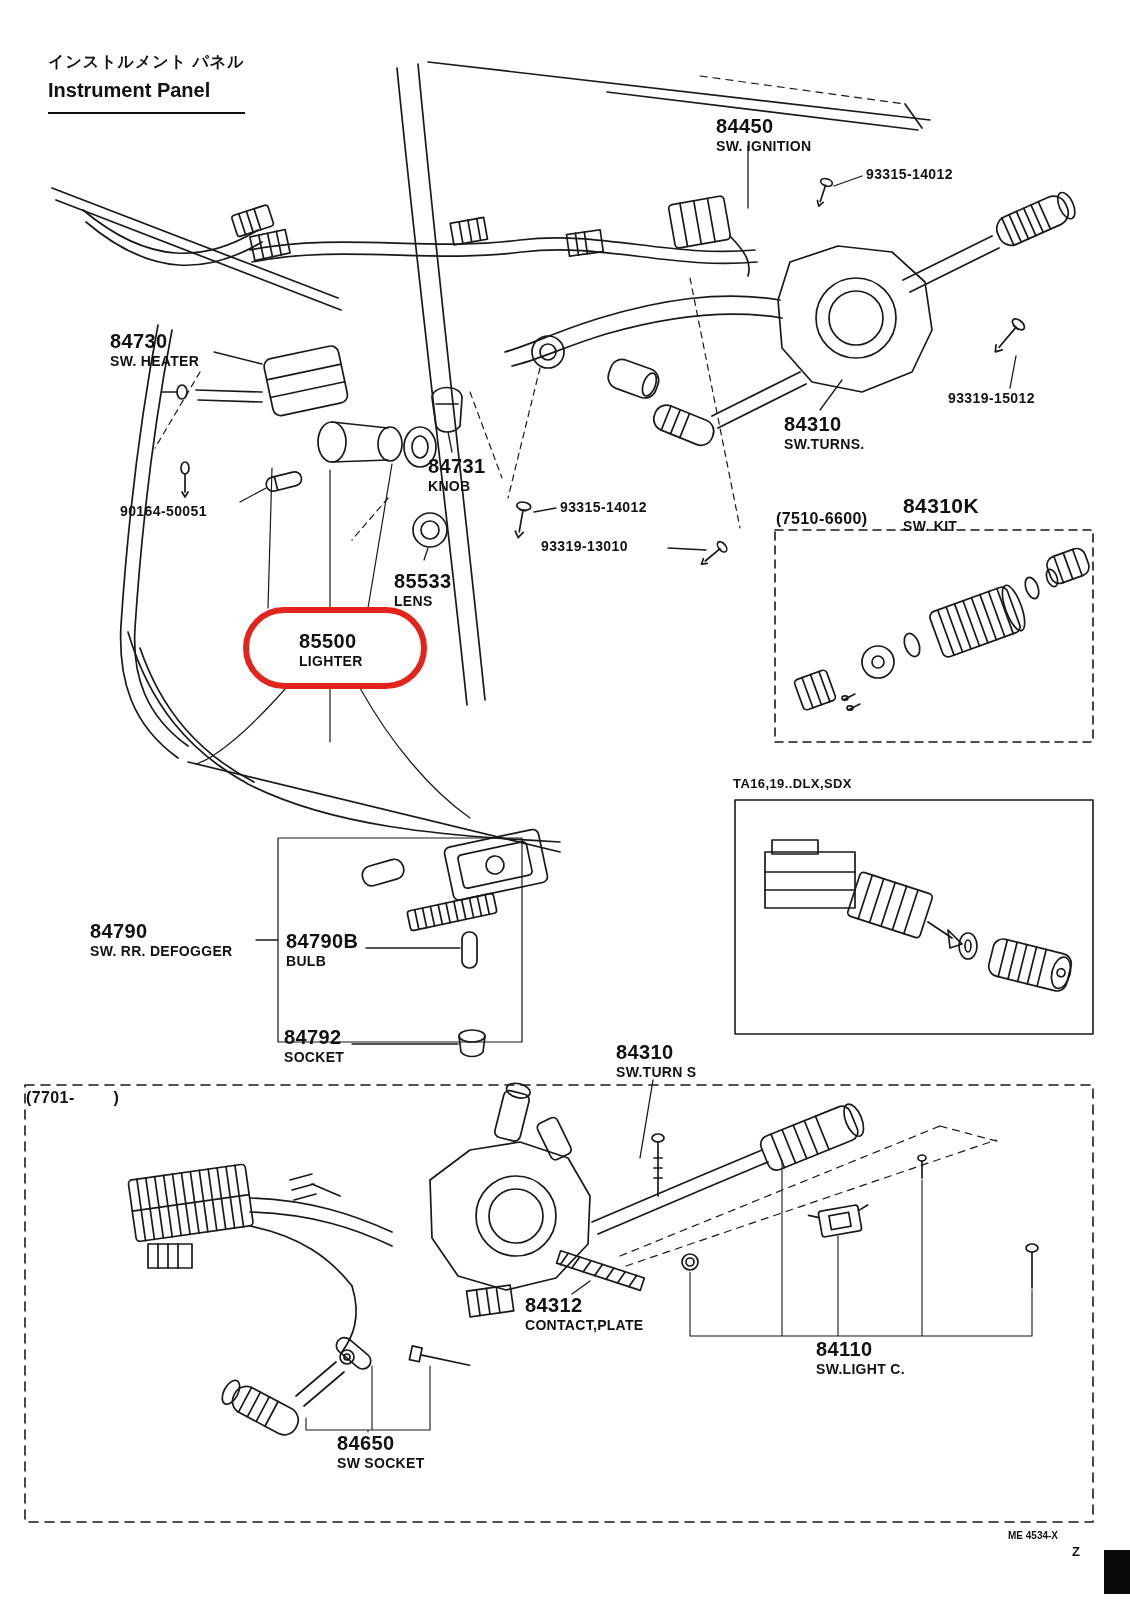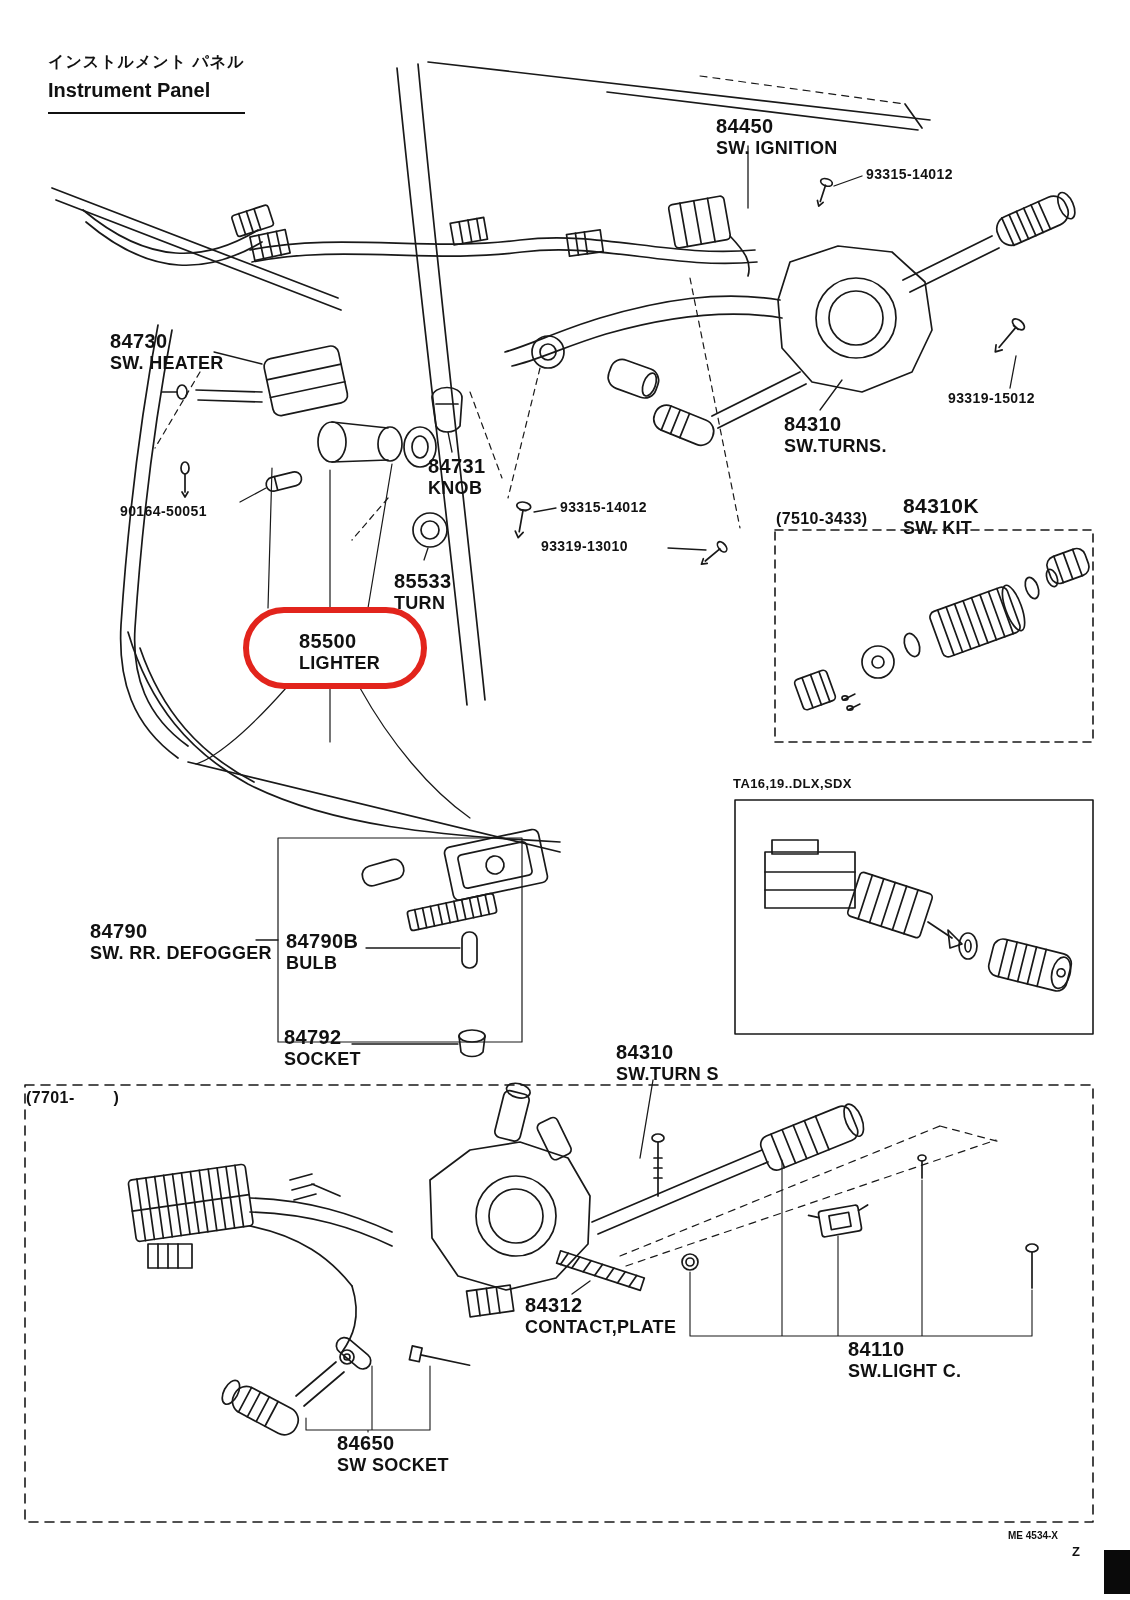--- a/index.html
+++ b/index.html
@@ -5,21 +5,21 @@
   html,body{margin:0;padding:0;}
   body{
     width:1130px;height:1600px;background:#ffffff;position:relative;
     font-family:"Liberation Sans",sans-serif;color:#111;overflow:hidden;
   }
   svg{position:absolute;left:0;top:0;}
   .callout{position:absolute;font-weight:700;white-space:nowrap;letter-spacing:.4px;line-height:1.15;}
   .code{font-size:20px;}
   .code-sm{font-size:14px;}
   .code-lg{font-size:21px;}
-  .sub{font-size:18px;letter-spacing:.3px;}
+  .sub{font-size:14px;letter-spacing:.3px;}
   .caption{font-size:16px;}
   .caption-lg{font-size:13px;}
   .pre{white-space:pre;margin-top:32px;}
   .title-block{position:absolute;left:48px;top:52px;font-weight:700;
     border-bottom:2.5px solid #111;padding-bottom:10px;}
   .title-jp{font-size:16px;letter-spacing:1px;}
   .title-en{font-size:20px;margin-top:6px;}
   .footer-ref{position:absolute;left:1008px;top:1530px;font-size:10px;font-weight:700;}
   .footer-z{position:absolute;left:1072px;top:1544px;font-size:13px;font-weight:700;}
 </style>
@@ -358,29 +358,29 @@
 </div>
 
 <div class="callout code-sm" style="left:120px;top:503px">90164-50051</div>
 
 <div class="callout code-sm" style="left:560px;top:499px">93315-14012</div>
 
 <div class="callout code-sm" style="left:541px;top:538px">93319-13010</div>
 
 <div class="callout" style="left:394px;top:570px">
   <div class="code">85533</div>
-  <div class="sub">TURN</div>
+  <div class="sub">LENS</div>
 </div>
 
 <div class="callout" style="left:299px;top:630px">
   <div class="code">85500</div>
   <div class="sub">LIGHTER</div>
 </div>
 
-<div class="callout caption" style="left:776px;top:510px">(7510-3433)</div>
+<div class="callout caption" style="left:776px;top:510px">(7510-6600)</div>
 <div class="callout" style="left:903px;top:494px">
   <div class="code-lg">84310K</div>
   <div class="sub">SW. KIT</div>
 </div>
 
 <div class="callout caption-lg" style="left:733px;top:777px">TA16,19..DLX,SDX</div>
 
 <div class="callout" style="left:90px;top:920px">
   <div class="code">84790</div>
   <div class="sub">SW. RR. DEFOGGER</div>
@@ -401,21 +401,21 @@
   <div class="sub">SW.TURN S</div>
 </div>
 
 <div class="callout caption pre" style="left:26px;top:1057px">(7701-        )</div>
 
 <div class="callout" style="left:525px;top:1294px">
   <div class="code">84312</div>
   <div class="sub">CONTACT,PLATE</div>
 </div>
 
-<div class="callout" style="left:848px;top:1338px">
+<div class="callout" style="left:816px;top:1338px">
   <div class="code">84110</div>
   <div class="sub">SW.LIGHT C.</div>
 </div>
 
 <div class="callout" style="left:337px;top:1432px">
   <div class="code">84650</div>
   <div class="sub">SW SOCKET</div>
 </div>
 
 <div class="footer-ref">ME 4534-X</div>

